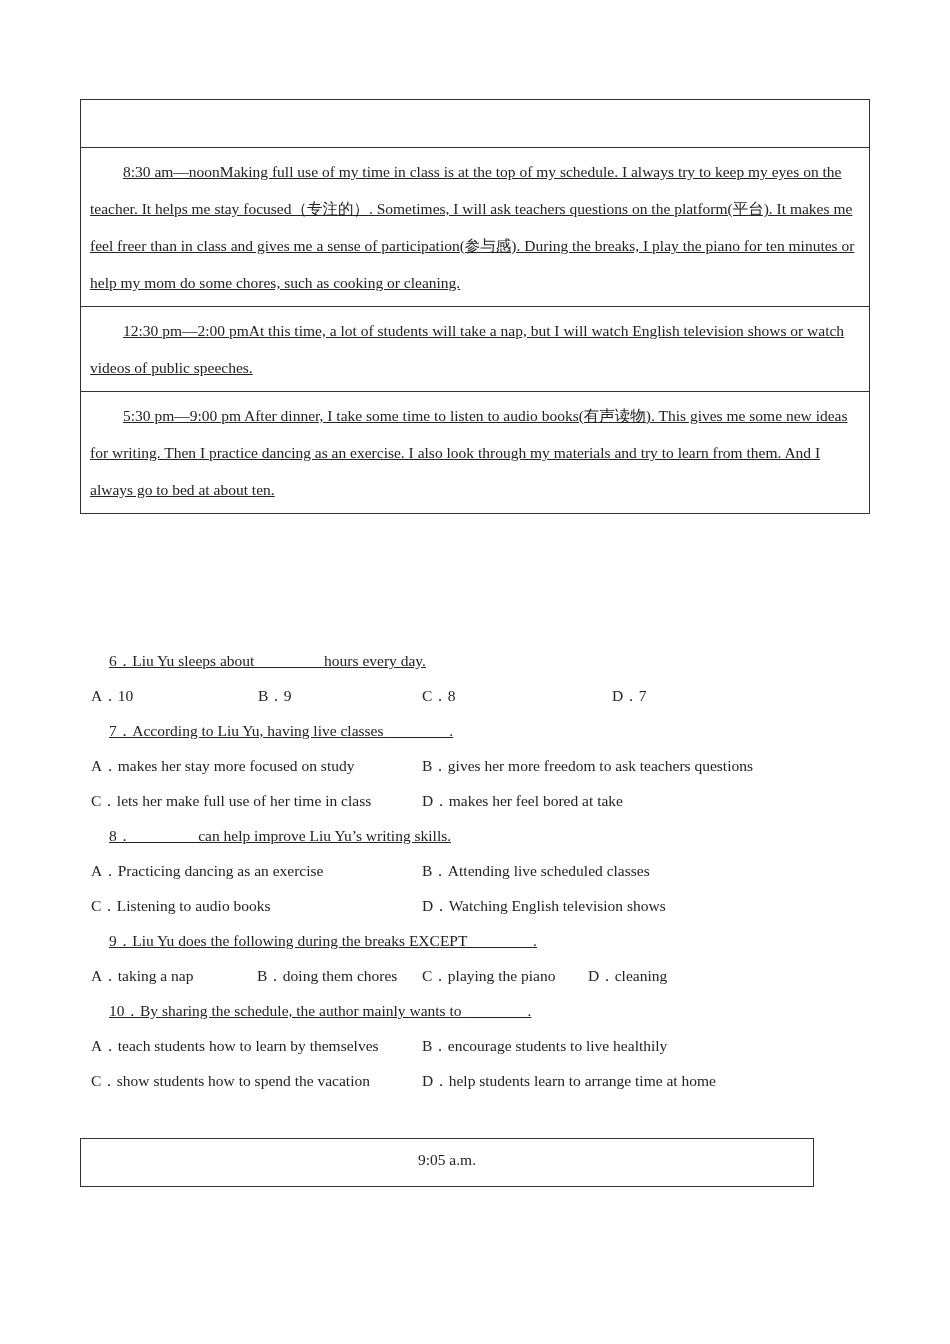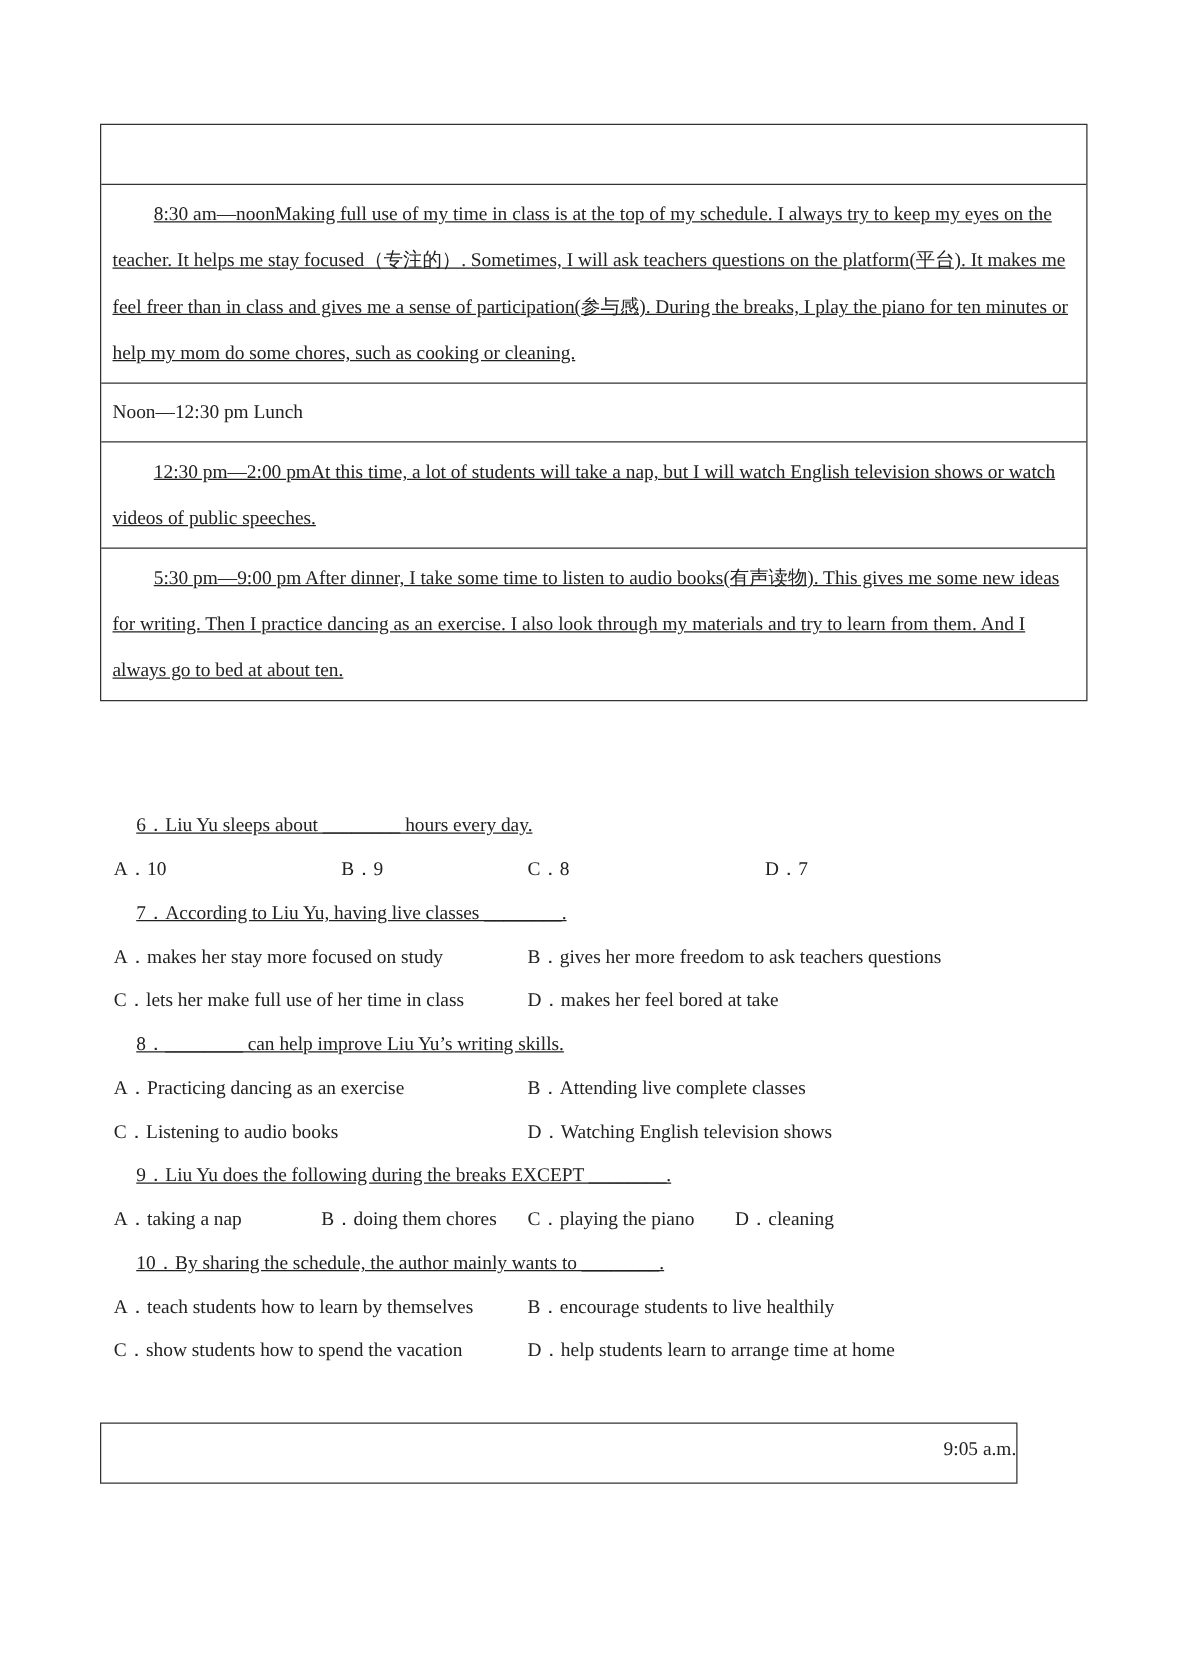--- a/index.html
+++ b/index.html
@@ -15,49 +15,48 @@
     .row { border-top: 1.5px solid #333; padding: 0 9px; line-height: 37px; }
     .row:first-child { border-top: none; }
     .row.empty { height: 47px; }
     .row.p1 { padding-top: 5px; padding-bottom: 5px; text-decoration: underline; }
     .row.single { height: 46px; line-height: 46px; }
     .indent { display: inline-block; width: 33px; }
     .q { position: absolute; left: 109px; white-space: nowrap; line-height: 20px; text-decoration: underline; }
     .opt { position: absolute; white-space: nowrap; line-height: 20px; }
     .box2 {
       position: absolute; left: 80px; top: 1138px; width: 732px; height: 47px;
-      border: 1.5px solid #333; text-align: right; line-height: 42px;
+      border: 1.5px solid #333; text-align: center; line-height: 42px;
     }
   </style>
 </head>
 <body>
 
 <div class="table">
   <div class="row empty"></div>
   <div class="row p1"><span class="indent"></span><span>8:30 am—noonMaking full use of my time in class is at the top of my schedule. I always try to keep my eyes on the teacher. It helps me stay focused（专注的）. Sometimes, I will ask teachers questions on the platform(平台). It makes me feel freer than in class and gives me a sense of participation(参与感). During the breaks, I play the piano for ten minutes or help my mom do some chores, such as cooking or cleaning.</span></div>
-  <div class="row single"><span>Noon—12:30 pm Lunch</span></div>
   <div class="row p1"><span class="indent"></span><span>12:30 pm—2:00 pmAt this time, a lot of students will take a nap, but I will watch English television shows or watch videos of public speeches.</span></div>
   <div class="row p1"><span class="indent"></span><span>5:30 pm—9:00 pm After dinner, I take some time to listen to audio books(有声读物). This gives me some new ideas for writing. Then I practice dancing as an exercise. I also look through my materials and try to learn from them. And I always go to bed at about ten.</span></div>
 </div>
 
 <div class="q" style="top:651px">6．Liu Yu sleeps about ________ hours every day.</div>
 <div class="opt" style="left:91px;top:686px">A．10</div>
-<div class="opt" style="left:273px;top:686px">B．9</div>
+<div class="opt" style="left:258px;top:686px">B．9</div>
 <div class="opt" style="left:422px;top:686px">C．8</div>
 <div class="opt" style="left:612px;top:686px">D．7</div>
 
 <div class="q" style="top:721px">7．According to Liu Yu, having live classes ________.</div>
 <div class="opt" style="left:91px;top:756px">A．makes her stay more focused on study</div>
 <div class="opt" style="left:422px;top:756px">B．gives her more freedom to ask teachers questions</div>
 <div class="opt" style="left:91px;top:791px">C．lets her make full use of her time in class</div>
 <div class="opt" style="left:422px;top:791px">D．makes her feel bored at take</div>
 
 <div class="q" style="top:826px">8．________ can help improve Liu Yu’s writing skills.</div>
 <div class="opt" style="left:91px;top:861px">A．Practicing dancing as an exercise</div>
-<div class="opt" style="left:422px;top:861px">B．Attending live complete classes</div>
+<div class="opt" style="left:422px;top:861px">B．Attending live scheduled classes</div>
 <div class="opt" style="left:91px;top:896px">C．Listening to audio books</div>
 <div class="opt" style="left:422px;top:896px">D．Watching English television shows</div>
 
 <div class="q" style="top:931px">9．Liu Yu does the following during the breaks EXCEPT ________.</div>
 <div class="opt" style="left:91px;top:966px">A．taking a nap</div>
 <div class="opt" style="left:257px;top:966px">B．doing them chores</div>
 <div class="opt" style="left:422px;top:966px">C．playing the piano</div>
 <div class="opt" style="left:588px;top:966px">D．cleaning</div>
 
 <div class="q" style="top:1001px">10．By sharing the schedule, the author mainly wants to ________.</div>

